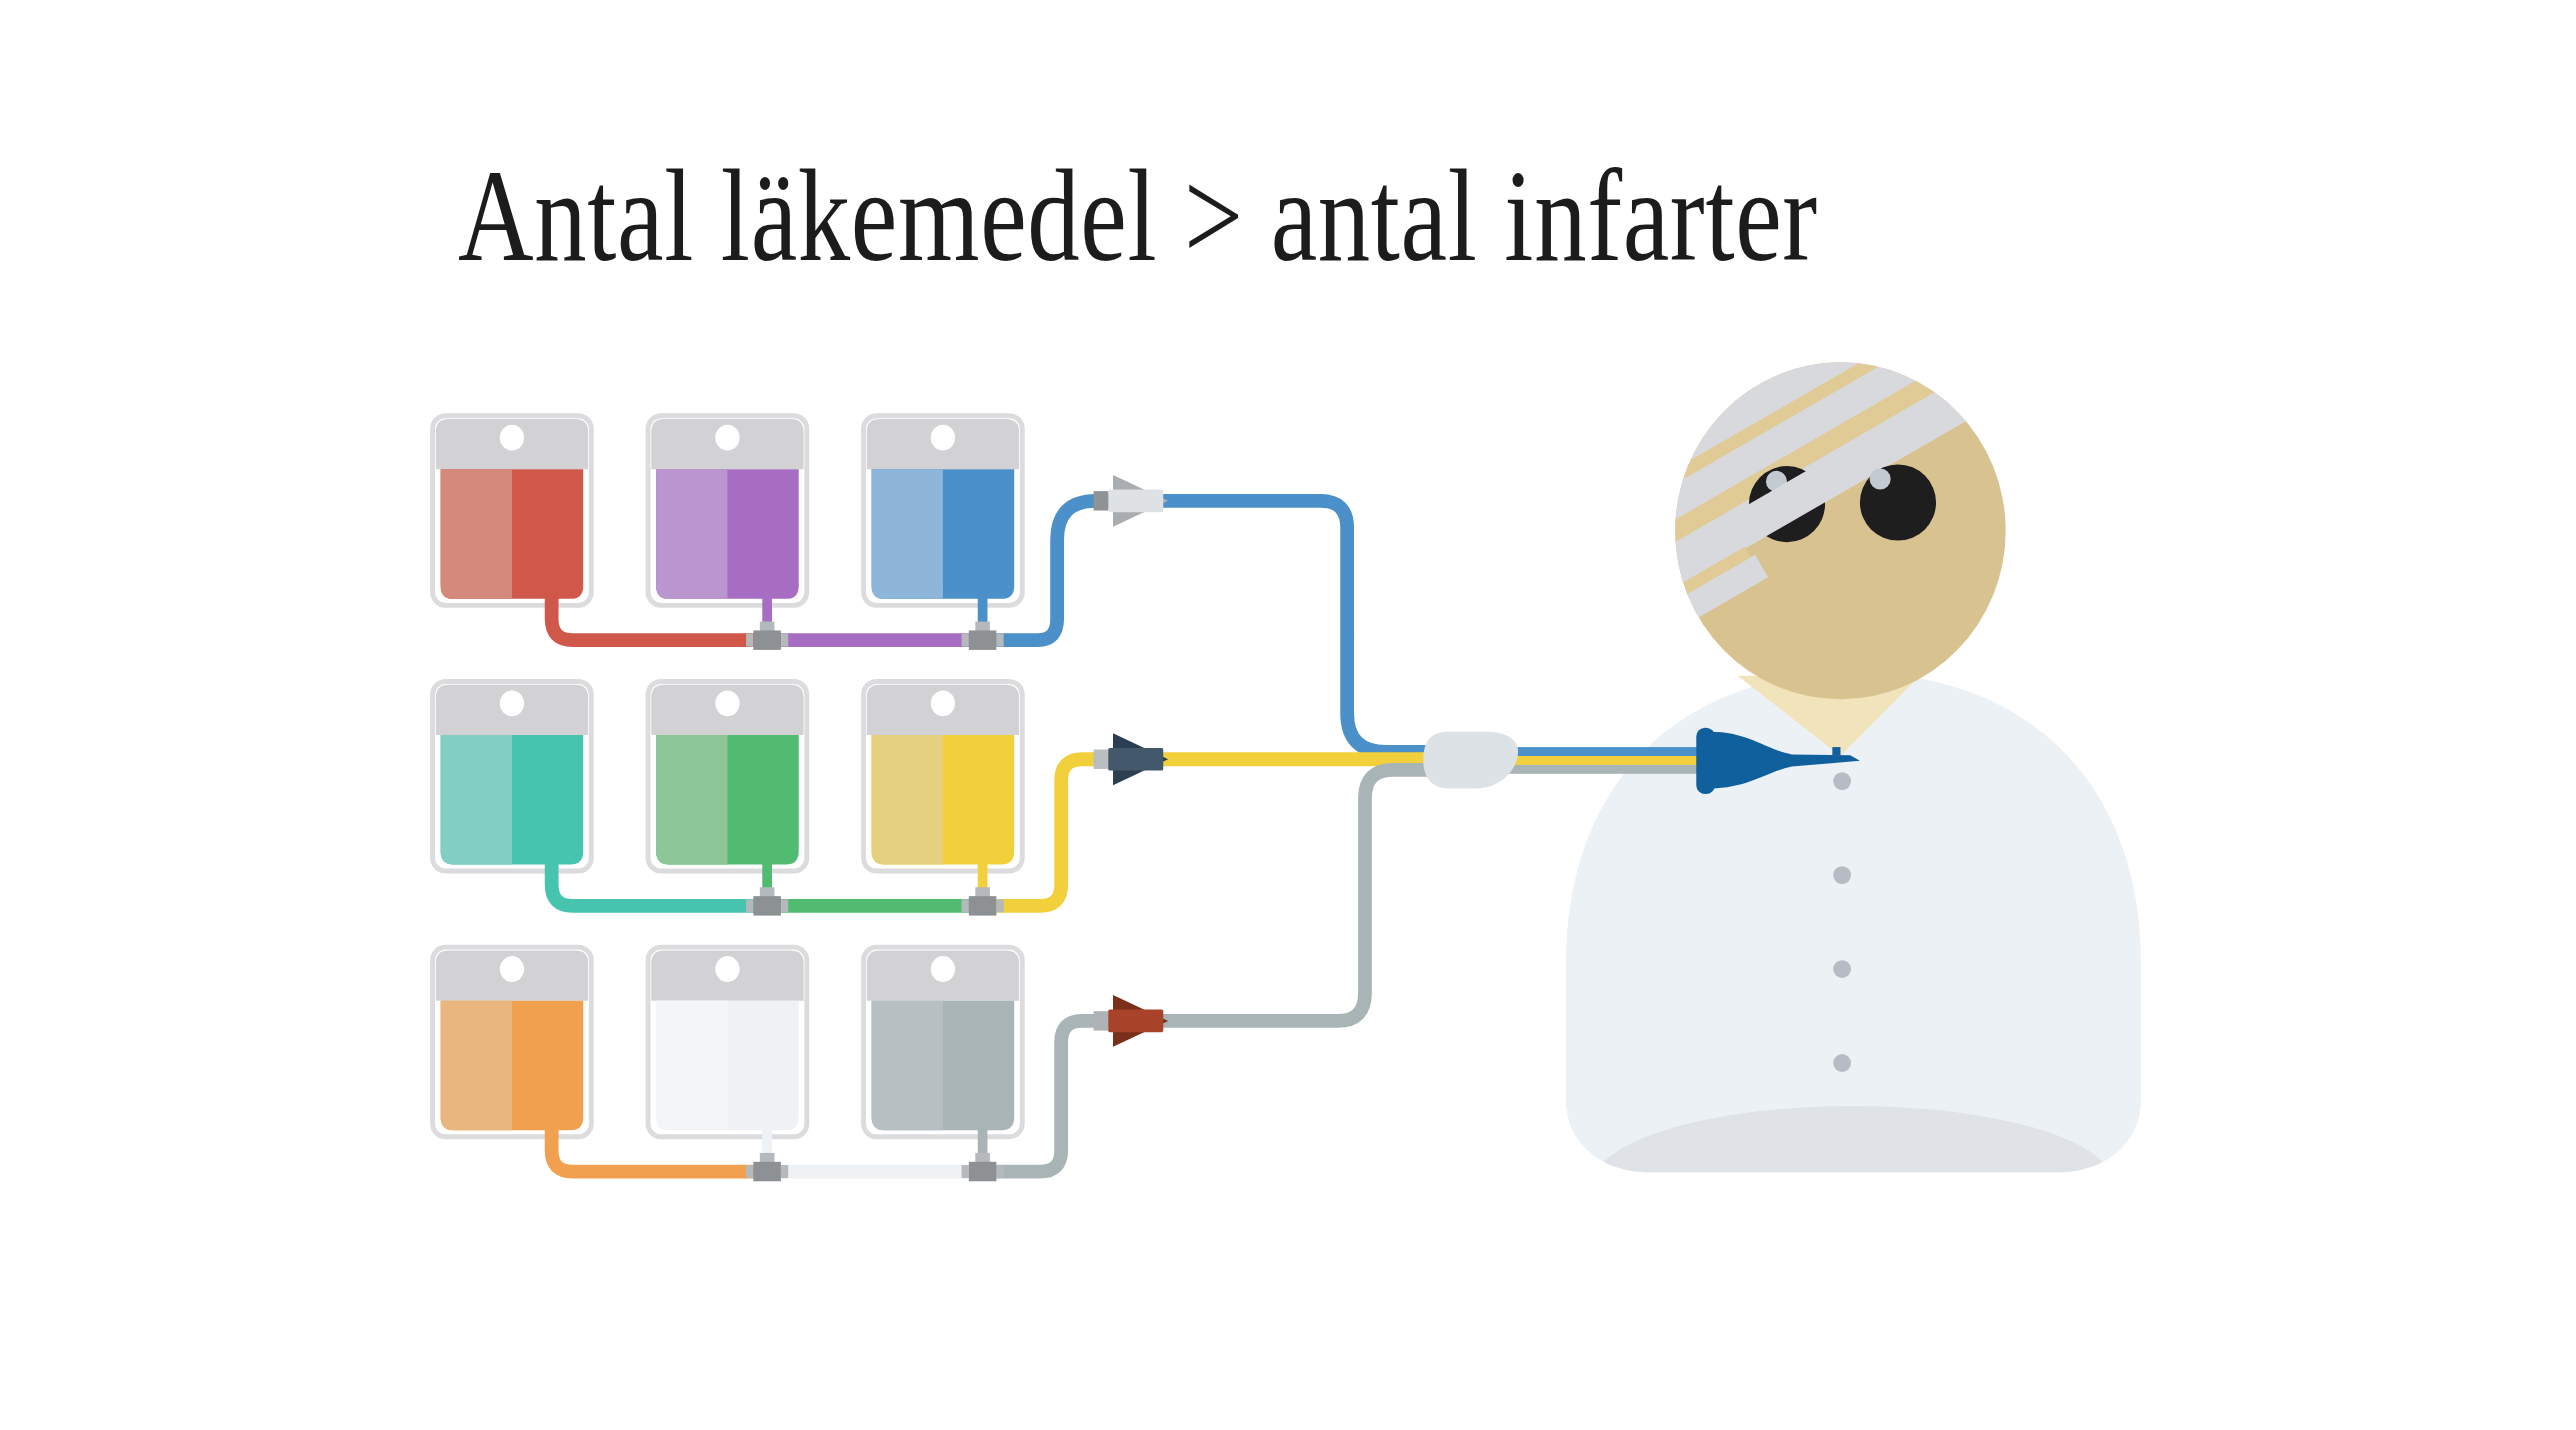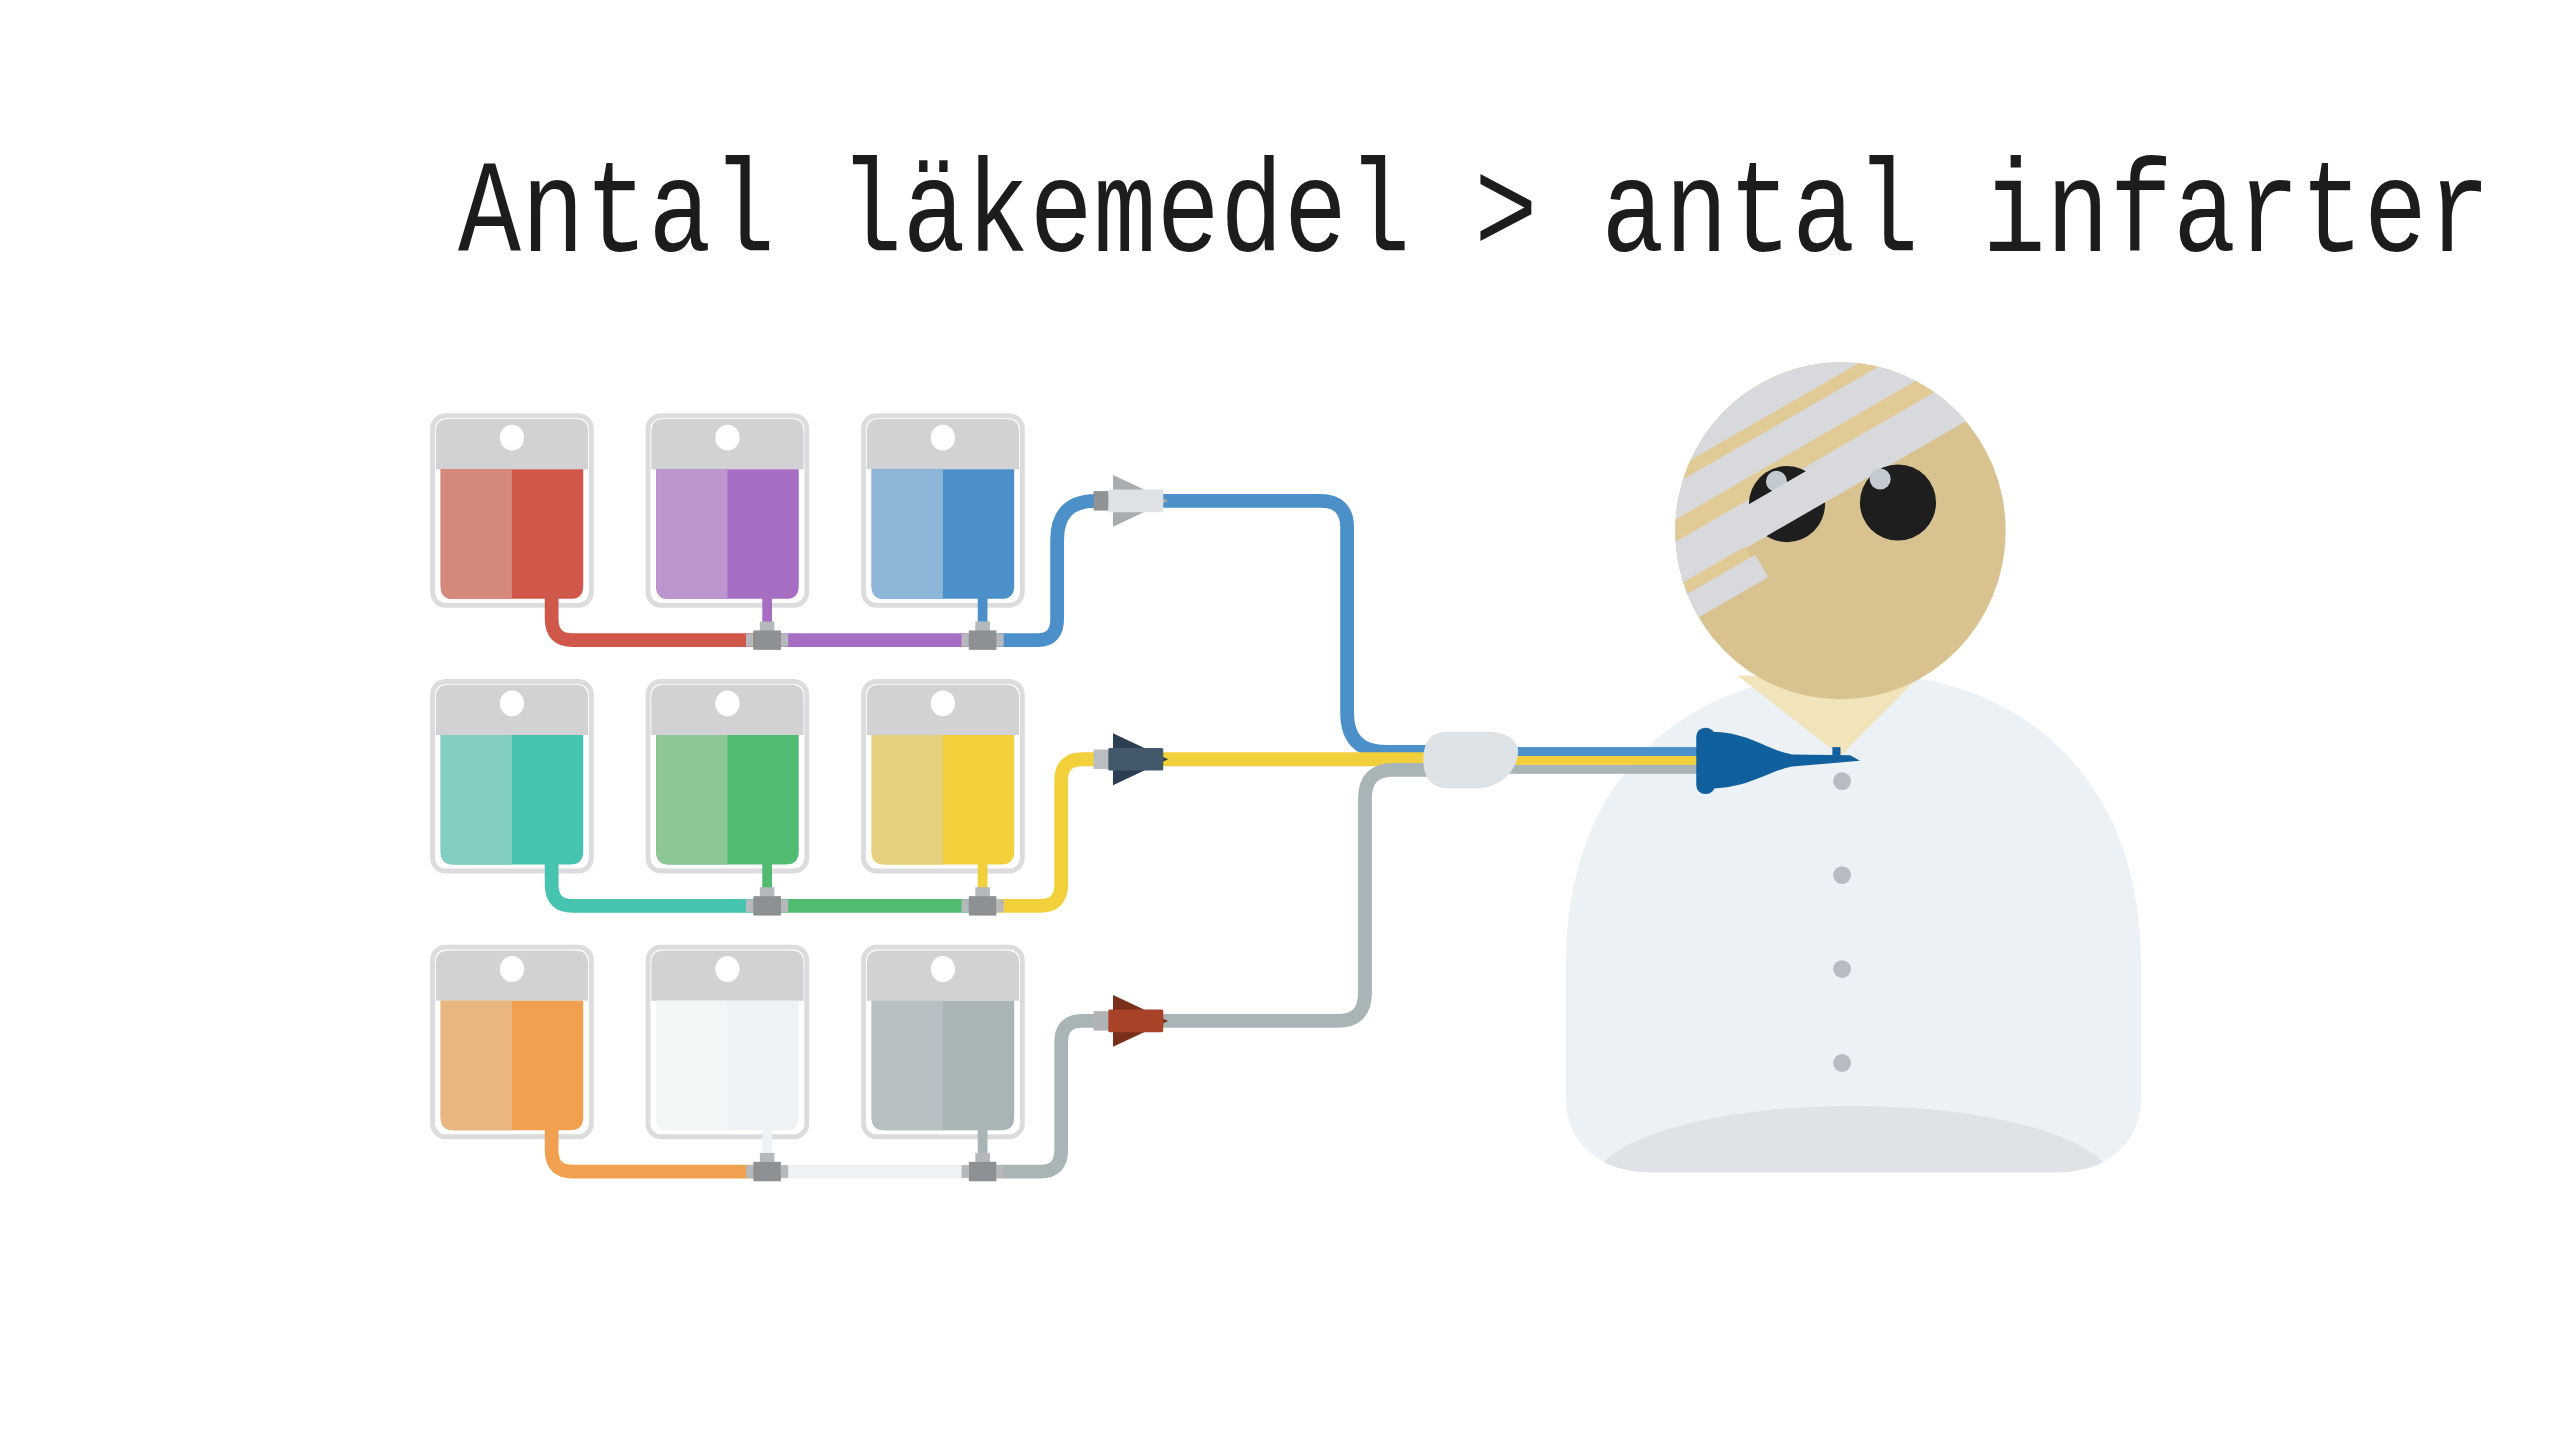--- a/index.html
+++ b/index.html
@@ -1,17 +1,17 @@
 <!DOCTYPE html>
 <html style="font-size:13px"><head>
 <meta charset="utf-8">
 <style>
   html,body{margin:0;padding:0;background:#ffffff;}
   .slide{position:relative;width:2576px;height:1431px;background:#ffffff;overflow:hidden;
-         font-family:Liberation Mono, monospace;}
+         font-family:Liberation Serif, serif;}
   .slide-title{position:absolute;left:458px;top:144px;font-size:131px;line-height:1.1;
                font-weight:300;color:#1c1c1c;white-space:nowrap;
                transform:scaleX(0.80);transform-origin:left top;letter-spacing:0.8px;}
   svg{position:absolute;left:0;top:0;}
 </style>
 </head>
 <body>
 
 <div class="slide" style="--tube-blue: #4b90c8; --tube-yellow: #f2d03c; --tube-gray: #a9b4b6; --patient-body: #ecf1f5; --patient-hem: #dfe3e7; --button-gray: #b6bcc4; --neck-collar: #f1e3ba; --head-skin: #d8c290; --bandage-gray: #d8d9dd; --bandage-tan: #e0cb97; --eye-black: #1e1e1e; --eye-hl: #c3cad2; --needle-blue: #11609e; --manifold: #dde2e6;">
 

